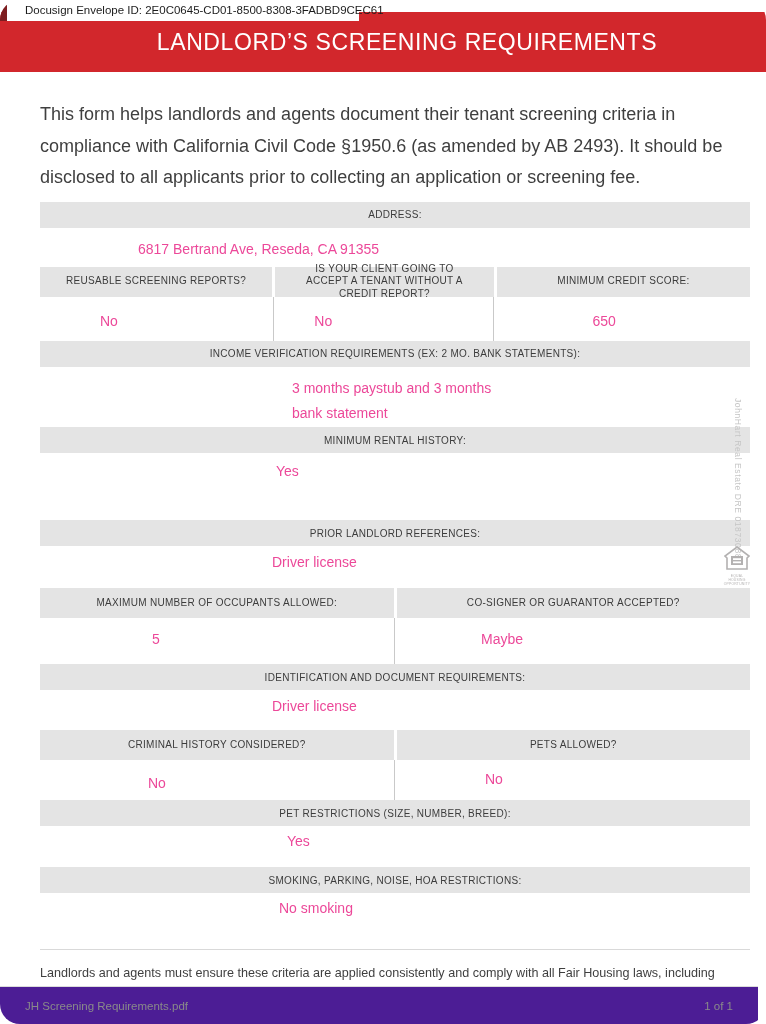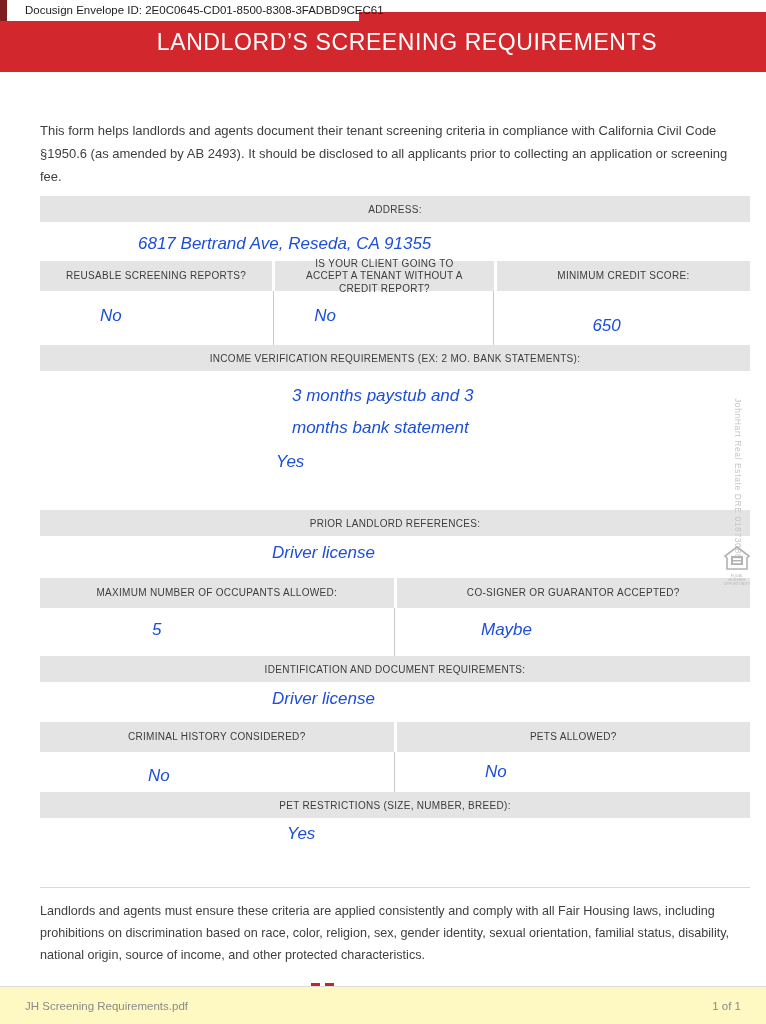--- a/index.html
+++ b/index.html
@@ -1,47 +1,47 @@
 <!DOCTYPE html>
 <html><head>
 <meta charset="utf-8">
 <style>
   * { margin:0; padding:0; box-sizing:border-box; }
   html,body { background:#ffffff; }
   .page {
     position:relative; width:766px; height:1024px; background:#ffffff;
-    font-family:"Liberation Sans", sans-serif; overflow:hidden;
+    font-family:"Liberation Sans", sans-serif; overflow:hidden;border-radius:20px;
   }
   
   .corner-chip { position:absolute; left:0; top:0; width:7px; height:21px; background:#7d1d20; z-index:3; }
   .banner {
     position:absolute; top:12px; left:0; right:0; height:60px; background:#d2272c;
     display:flex; align-items:center; justify-content:center; z-index:1;padding-left:48px;
   }
   .banner-title {
     color:#ffffff; font-size:23px; font-weight:500; letter-spacing:0.6px;
   }
   .envelope-tab {
     position:absolute; top:0; left:7px; width:352px; height:21px; background:#ffffff;
     z-index:2; font-size:11.5px; color:#1c1c1c; padding:4px 0 0 18px; white-space:nowrap;
   }
   
   .content { position:absolute; top:72px; left:40px; width:710px; }
   .intro {
-    margin-top:48px; width:700px; font-size:13px; line-height:1.75; color:#3f3f3f;
+    margin-top:27px; width:700px; font-size:18px; line-height:1.75; color:#3f3f3f;
   }
   .bar {
     background:#e4e4e4; height:26px; display:flex; align-items:center; justify-content:center;
     text-align:center; font-size:10px; font-weight:normal; letter-spacing:0.3px; color:#3c3c3c;
   }
   .bar-row { display:flex; column-gap:3px; }
   .bar-row .bar { height:30px; line-height:1.25; }
   .w33 { width:33%; } .w31 { width:31%; } .w36 { width:36%; } .w50 { width:50%; }
   .pad-wrap { padding:0 26px; }
-  .value { font-size:17px; color:#1d4ed8;font-style:italic; }
+  .value { font-size:14px; color:#ec4899; }
   .value-block { min-height:40px; }
   .cols { display:flex; }
   .cols .col { min-height:44px; }
   .col-line { border-right:1px solid #c9c9c9; }
   .divider { border:none; border-top:1px solid #d9d9d9; margin-top:28px; }
   .footer-note {
     margin-top:12px; width:702px; font-size:12.6px; line-height:1.75; color:#3f3f3f;
   }
   
   .logo-wrap { margin-top:17px; display:flex; justify-content:center; }
@@ -55,21 +55,21 @@
   
   .watermark {
     position:absolute; top:398px; right:23px; height:150px;
     writing-mode:vertical-rl; font-size:8.5px; letter-spacing:0.6px; color:#c6c6c6;
     white-space:nowrap;
   }
   .eho { position:absolute; top:546px; right:14px; width:30px; text-align:center; }
   .eho-caption { font-size:3.4px; color:#b3b1b1; letter-spacing:0.2px; line-height:1.2; }
   
   .viewer-footer {
-    position:absolute; left:0; right:0; bottom:0; height:38px; background:#fef9c3;
+    position:absolute; left:0; right:8px; bottom:0; height:38px; background:#4c1d95;
     border-top:1px solid #dcdcdc; display:flex; align-items:center; justify-content:space-between;
     padding:0 25px; font-size:11.5px; color:#8a8a8a;
   }
 </style>
 </head>
 <body>
 
 <div class="page">
 
   <div class="corner-chip"></div>
@@ -92,30 +92,31 @@
       <div class="bar w31 pad-wrap">IS YOUR CLIENT GOING TO ACCEPT A TENANT WITHOUT A CREDIT REPORT?</div>
       <div class="bar w36">MINIMUM CREDIT SCORE:</div>
     </div>
     <div class="cols">
       <div class="col col-line w33" style="padding:15px 0 0 60px;">
         <span class="value">No</span>
       </div>
       <div class="col col-line w31" style="padding:15px 0 0 40px;">
         <span class="value">No</span>
       </div>
-      <div class="col w36" style="padding:15px 0 0 98px;margin-top:10px;">
+      <div class="col w36" style="padding:15px 0 0 98px;">
         <span class="value">650</span>
       </div>
     </div>
 
     <div class="bar">INCOME VERIFICATION REQUIREMENTS (EX: 2 MO. BANK STATEMENTS):</div>
     <div class="value-block" style="padding:9px 0 0 236px; min-height:42px;">
       <span class="value" style="display:inline-block; max-width:222px; line-height:1.85;margin-left:16px;">3 months paystub and 3 months bank statement</span>
     </div>
 
+    <div class="bar">MINIMUM RENTAL HISTORY:</div>
     <div class="value-block" style="padding:9px 0 0 236px; min-height:41px; margin-bottom:26px;">
       <span class="value">Yes</span>
     </div>
 
     <div class="bar">PRIOR LANDLORD REFERENCES:</div>
     <div class="value-block" style="padding:7px 0 0 232px; min-height:42px;">
       <span class="value">Driver license</span>
     </div>
 
     <div class="bar-row">
@@ -147,20 +148,24 @@
       <div class="col w50" style="min-height:40px; padding:10px 0 0 90px;">
         <span class="value">No</span>
       </div>
     </div>
 
     <div class="bar">PET RESTRICTIONS (SIZE, NUMBER, BREED):</div>
     <div class="value-block" style="padding:6px 0 0 247px; min-height:41px;">
       <span class="value">Yes</span>
     </div>
 
+    <div class="bar">SMOKING, PARKING, NOISE, HOA RESTRICTIONS:</div>
+    <div class="value-block" style="padding:6px 0 0 239px; min-height:28px;">
+      <span class="value">No smoking</span>
+    </div>
 
     <hr class="divider">
 
     <p class="footer-note">Landlords and agents must ensure these criteria are applied consistently and comply with all Fair Housing laws, including prohibitions on discrimination based on race, color, religion, sex, gender identity, sexual orientation, familial status, disability, national origin, source of income, and other protected characteristics.</p>
 
     <div class="logo-wrap">
       <div class="logo">
         <svg class="monogram" viewBox="0 0 34 46">
           <rect x="3" y="0" width="9" height="9" fill="#c0272d"></rect>
           <rect x="17" y="0" width="9" height="9" fill="#c0272d"></rect>

